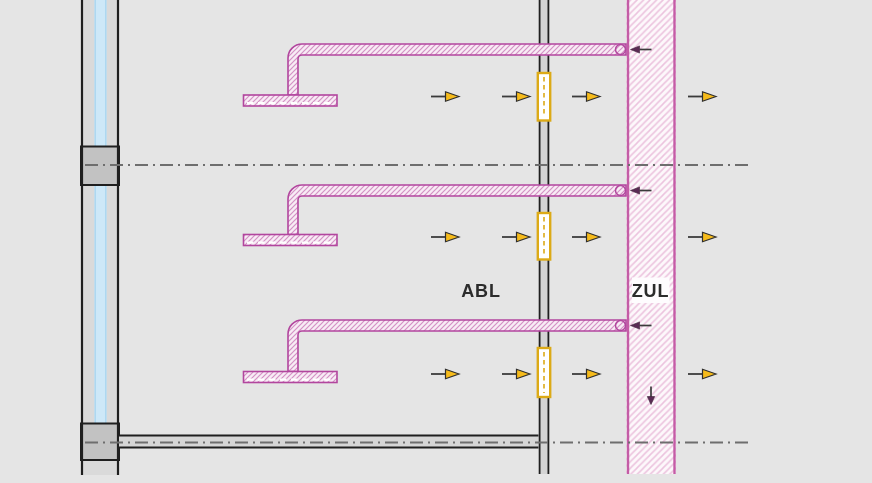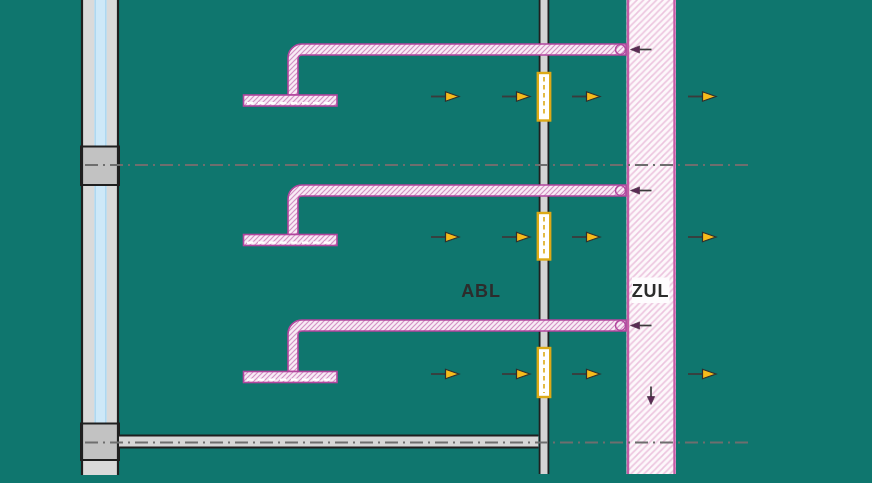--- a/index.html
+++ b/index.html
@@ -1,16 +1,16 @@
 <!DOCTYPE html>
 <html><head>
 <meta charset="utf-8">
 <style>
   html,body{margin:0;padding:0;background:#ffffff;}
-  .stage{position:relative;width:872px;height:483px;background:#0f766e;overflow:hidden;
+  .stage{position:relative;width:872px;height:483px;background:#e5e5e5;overflow:hidden;
          font-family:"Liberation Sans", sans-serif;}
   svg text{font-family:"Liberation Sans", sans-serif;font-weight:bold;fill:#2c2c2c;
            font-size:18px;letter-spacing:0.8px;}
 </style>
 </head>
 <body>
 
 <div class="stage">
 <svg width="872" height="483" viewBox="0 0 872 483">
   <defs>

